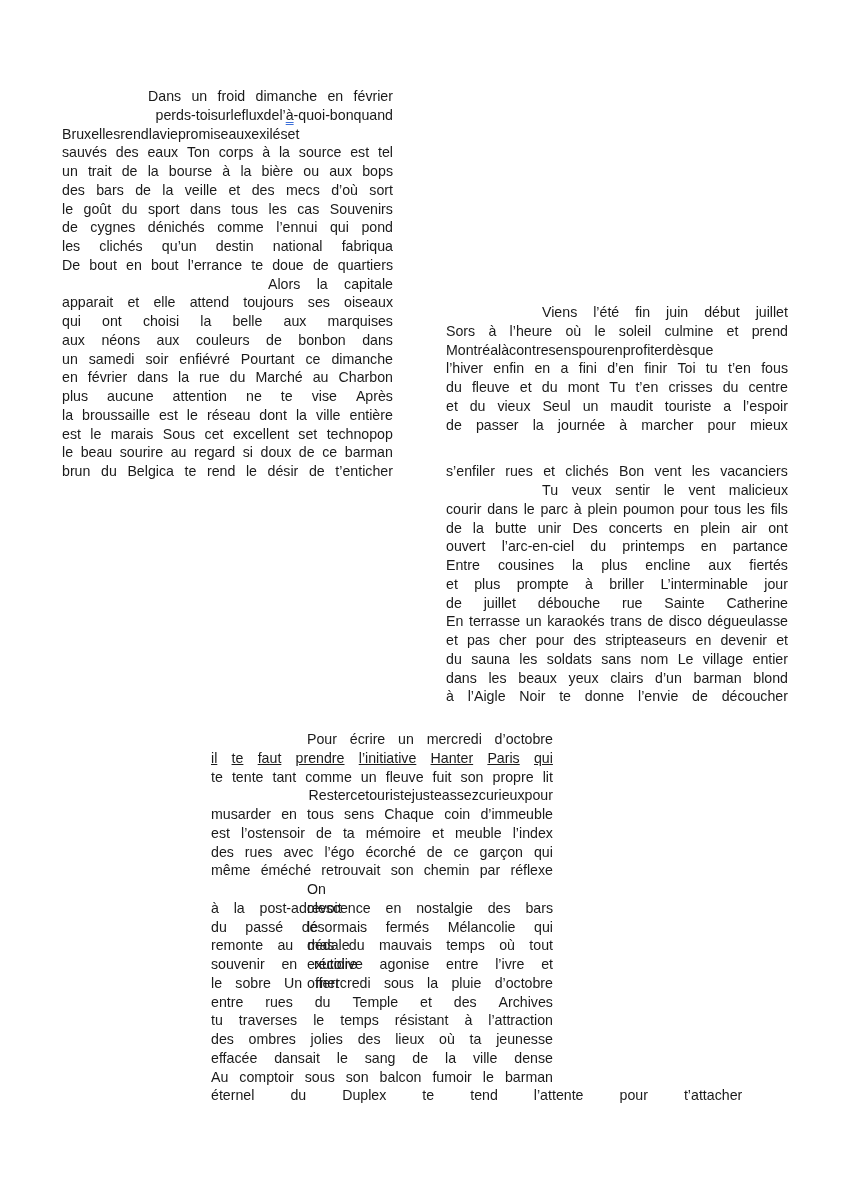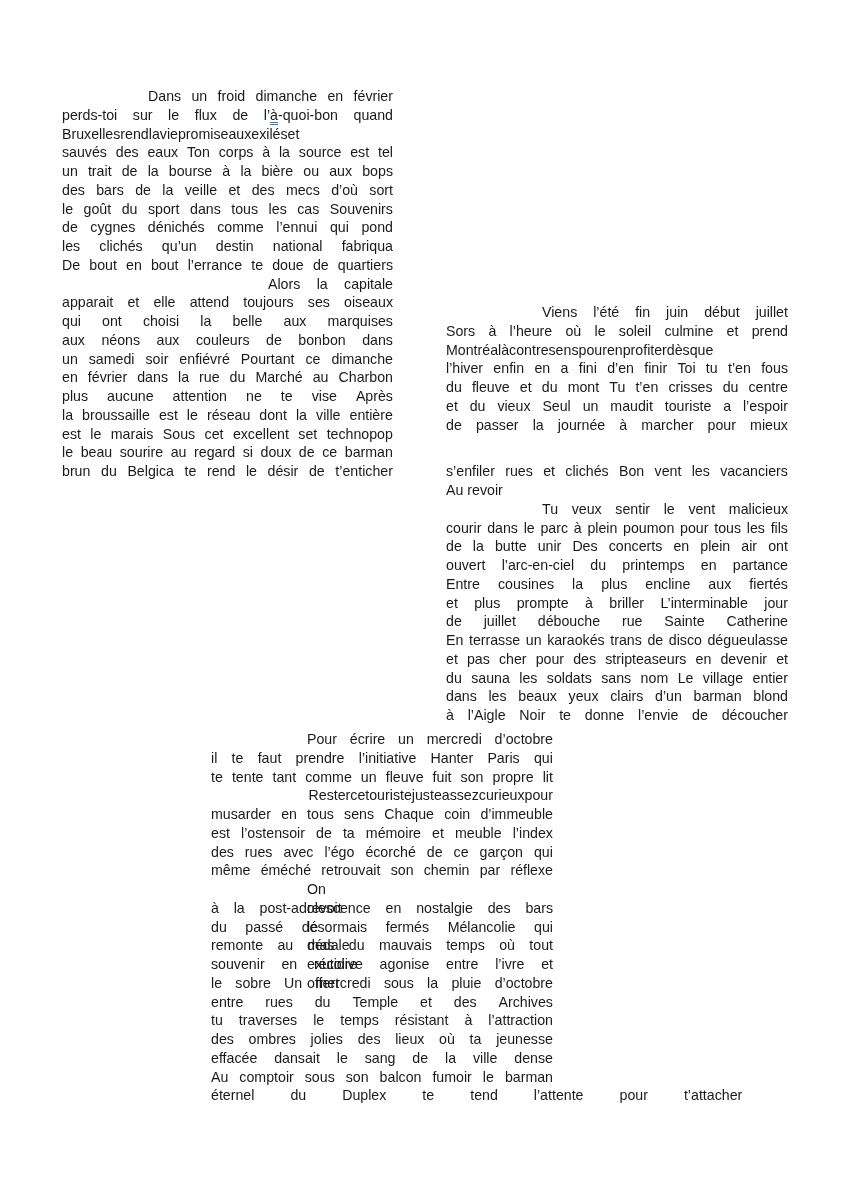--- a/index.html
+++ b/index.html
@@ -65,21 +65,21 @@
   <div class="column col-left">
     <div class="paragraph">
       <span class="line indent p1" style="display: flex; justify-content: space-between; padding-left: 86px; box-sizing: border-box;">
           <span>Dans</span>
           <span>un</span>
           <span>froid</span>
           <span>dimanche</span>
           <span>en</span>
           <span>février</span>
         </span>
-      <span class="line" style="display: flex; justify-content: space-between;">
+      <span class="line" style="display: flex; justify-content: flex-end;">
           <span>perds-toi</span>
           <span>sur</span>
           <span>le</span>
           <span>flux</span>
           <span>de</span>
           <span>l’<span class="spell" style="text-decoration-color: rgb(60, 111, 216);">à</span>-quoi-bon</span>
           <span>quand</span>
         </span>
       <span class="line" style="display: flex; ">
           <span>Bruxelles</span>
@@ -357,21 +357,20 @@
       <span class="line" style="display: flex; justify-content: space-between; margin-top: 28px;">
           <span>s’enfiler</span>
           <span>rues</span>
           <span>et</span>
           <span>clichés</span>
           <span>Bon</span>
           <span>vent</span>
           <span>les</span>
           <span>vacanciers</span>
         </span>
-      <span class="line last">Au revoir</span>
     </div>
     <div class="paragraph">
       <span class="line indent p2" style="display: flex; justify-content: space-between; padding-left: 96px; box-sizing: border-box;">
           <span>Tu</span>
           <span>veux</span>
           <span>sentir</span>
           <span>le</span>
           <span>vent</span>
           <span>malicieux</span>
         </span>
@@ -491,21 +490,21 @@
 
   <div class="column col-bottom">
     <div class="paragraph">
       <span class="line indent p1" style="display: flex; justify-content: space-between; padding-left: 96px; box-sizing: border-box;">
           <span>Pour</span>
           <span>écrire</span>
           <span>un</span>
           <span>mercredi</span>
           <span>d’octobre</span>
         </span>
-      <span class="line" style="display: flex; justify-content: space-between;">
+      <span class="line" style="display: flex; justify-content: space-between; text-decoration: underline;">
           <span>il</span>
           <span>te</span>
           <span>faut</span>
           <span>prendre</span>
           <span>l’initiative</span>
           <span>Hanter</span>
           <span>Paris</span>
           <span>qui</span>
         </span>
       <span class="line" style="display: flex; justify-content: space-between;">

